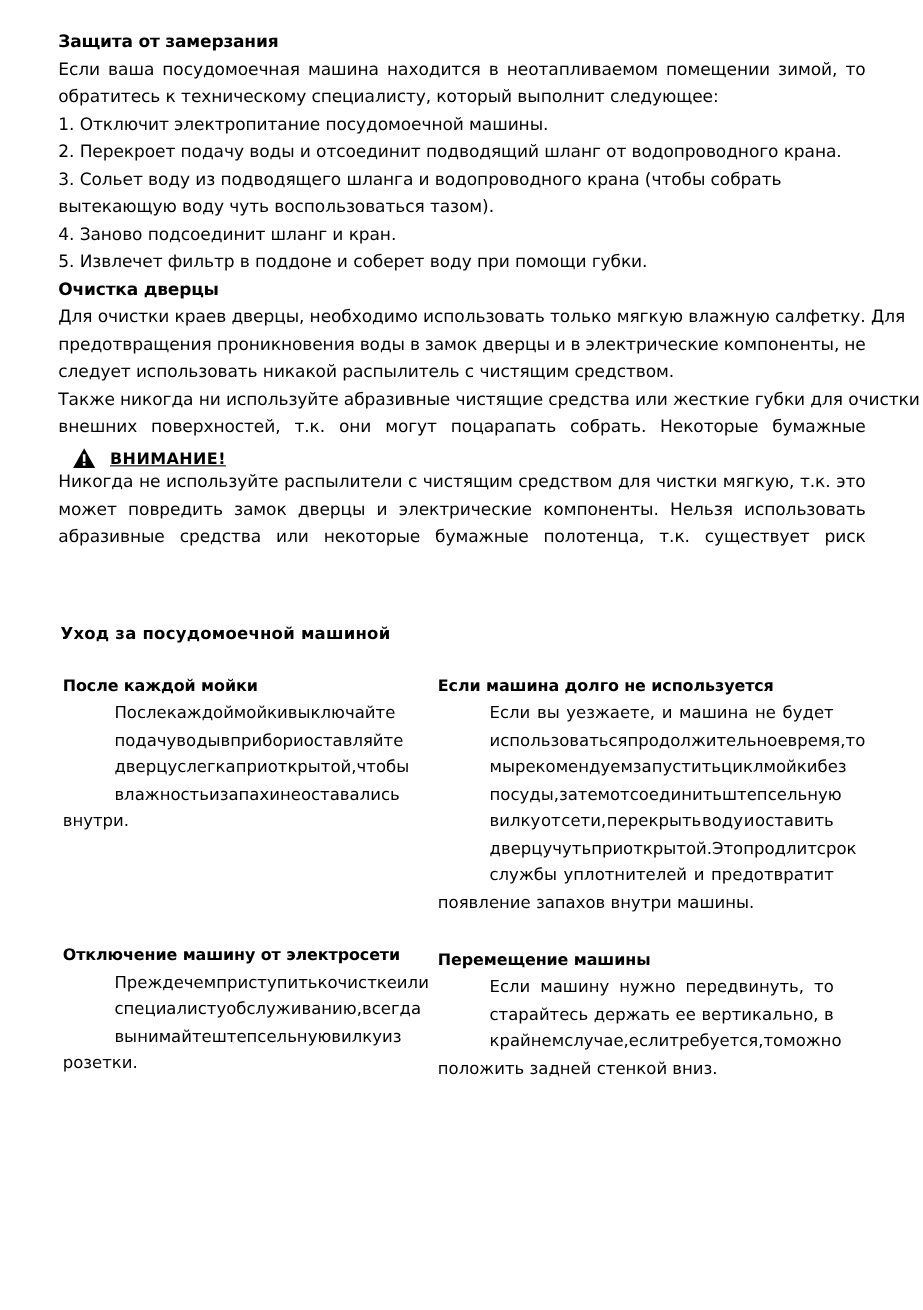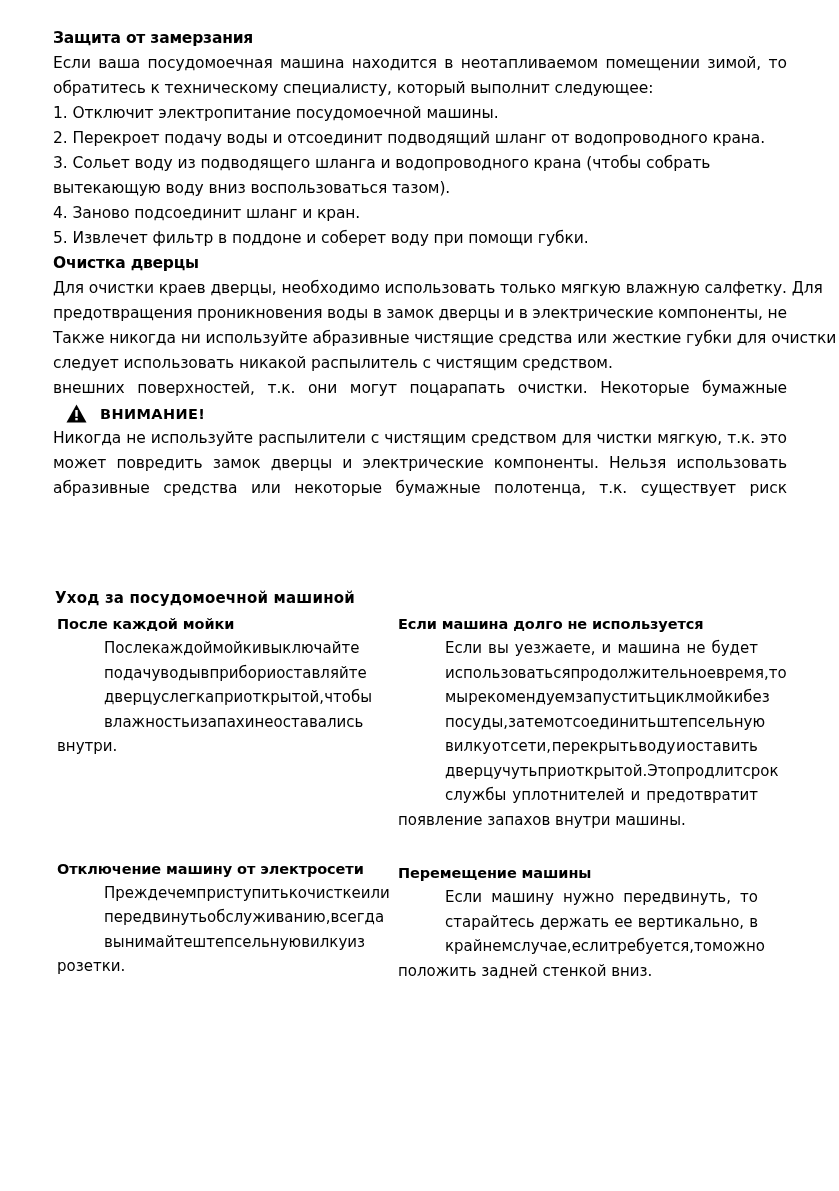--- a/index.html
+++ b/index.html
@@ -44,42 +44,43 @@
   .p-line.just {
     display: flex;
     justify-content: space-between;
     white-space: nowrap;
   }
   .p-line.just > span { display: inline-block; }
 
   
   .warn-row {
     display: flex;
-    align-items: center;
+    align-items: flex-end;
     height: 25px;
     margin-left: 13px;
+    text-decoration: underline;
   }
   .warn-icon {
     width: 21px;
     height: 19px;
     margin-right: 13px;
     flex: 0 0 auto;
     display: block;
   }
   .warn-title {
     font-size: 14.5px;
     font-weight: bold;
     letter-spacing: 0.4px;
   }
 
   
   .care-heading {
     position: absolute;
     left: 55px;
-    top: 589px;
+    top: 567px;
     font-size: 15px;
     font-weight: bold;
     letter-spacing: 0.2px;
     white-space: nowrap;
     font-family: "DejaVu Sans", "Liberation Sans", sans-serif;
   }
 
   .cols {
     position: absolute;
     left: 0;
@@ -148,51 +149,51 @@
         <span>помещении</span>
         <span>зимой,</span>
         <span>то</span>
       </div>
 
     <div class="p-line">обратитесь к техническому специалисту, который выполнит следующее:</div>
 
     <div class="p-line">1. Отключит электропитание посудомоечной машины.</div>
     <div class="p-line">2. Перекроет подачу воды и отсоединит подводящий шланг от водопроводного крана.</div>
     <div class="p-line">3. Сольет воду из подводящего шланга и водопроводного крана (чтобы собрать</div>
-    <div class="p-line">вытекающую воду вниз воспользоваться тазом).</div>
+    <div class="p-line">вытекающую воду чуть воспользоваться тазом).</div>
     <div class="p-line">4. Заново подсоединит шланг и кран.</div>
     <div class="p-line">5. Извлечет фильтр в поддоне и соберет воду при помощи губки.</div>
 
     <div class="h-bold">Очистка дверцы</div>
 
     <div class="p-line">Для очистки краев дверцы, необходимо использовать только мягкую влажную салфетку. Для</div>
     <div class="p-line just" id="doorP1L2">
         <span>предотвращения</span>
         <span>проникновения</span>
         <span>воды</span>
         <span>в</span>
         <span>замок</span>
         <span>дверцы</span>
         <span>и</span>
         <span>в</span>
         <span>электрические</span>
         <span>компоненты,</span>
         <span>не</span>
       </div>
+    <div class="p-line">следует использовать никакой распылитель с чистящим средством.</div>
+
     <div class="p-line">Также никогда ни используйте абразивные чистящие средства или жесткие губки для очистки</div>
-
-    <div class="p-line">следует использовать никакой распылитель с чистящим средством.</div>
     <div class="p-line just" id="doorP2L2">
         <span>внешних</span>
         <span>поверхностей,</span>
         <span>т.к.</span>
         <span>они</span>
         <span>могут</span>
         <span>поцарапать</span>
-        <span>очистки.</span>
+        <span>собрать.</span>
         <span>Некоторые</span>
         <span>бумажные</span>
       </div>
 
     <div class="warn-row">
       <svg class="warn-icon" viewBox="0 0 42 38">
         <polygon points="21,1 41,37 1,37" fill="#000000"></polygon>
         <rect x="18.6" y="12" width="4.8" height="13.5" fill="#ffffff"></rect>
         <rect x="18.6" y="28" width="4.8" height="4.6" fill="#ffffff"></rect>
       </svg>
@@ -284,21 +285,21 @@
         <div id="L1">
             <div class="sub-line just">
               <span>Прежде</span>
               <span>чем</span>
               <span>приступить</span>
               <span>к</span>
               <span>очистке</span>
               <span>или</span>
             </div>
             <div class="sub-line just">
-              <span>передвинуть</span>
+              <span>специалисту</span>
               <span>обслуживанию,</span>
               <span>всегда</span>
             </div>
             <div class="sub-line just">
               <span>вынимайте</span>
               <span>штепсельную</span>
               <span>вилку</span>
               <span>из</span>
             </div>
             <div class="sub-line">розетки.</div>

